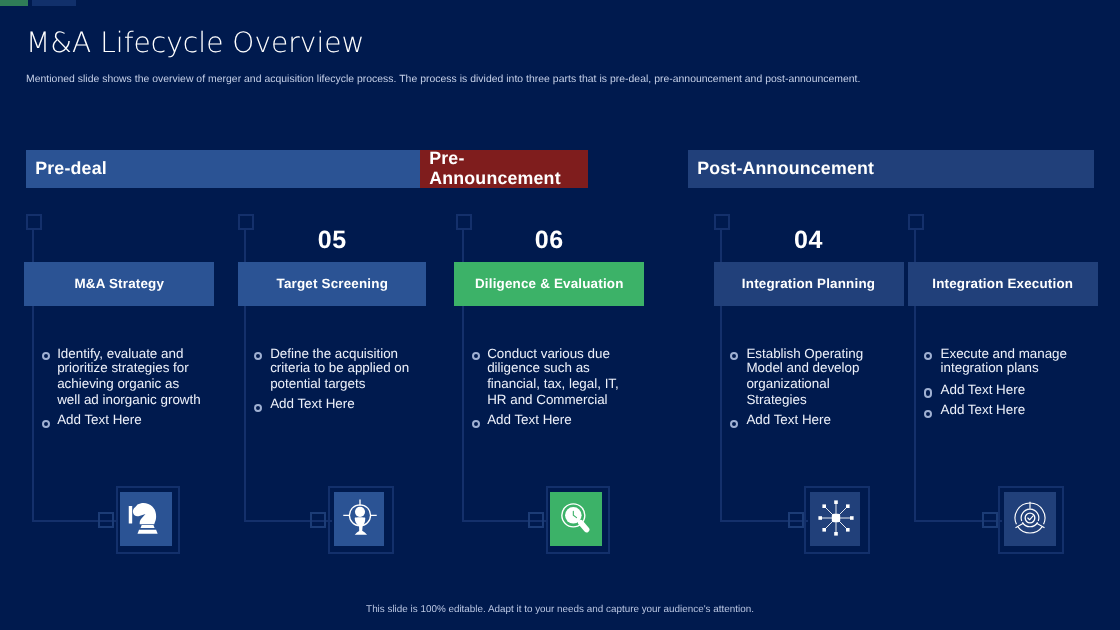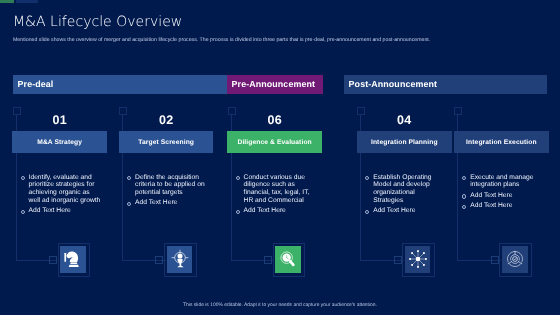--- a/index.html
+++ b/index.html
@@ -37,34 +37,33 @@
     <i style="left:16px;width:22px;background:#11306b;"></i>
   </div>
 
   <div class="title">M&amp;A Lifecycle Overview</div>
   <div class="subtitle">Mentioned slide shows the overview of merger and acquisition lifecycle process. The process is divided into three parts that is pre-deal, pre-announcement and post-announcement.</div>
 
   <div id="phases">
       <div class="phase" style="left: 13px; width: 233px; background: rgb(43, 83, 148);">
         <span>Pre-deal</span>
       </div>
-      <div class="phase" style="left: 227px; width: 96px; background: #701a75;">
+      <div class="phase" style="left: 210px; width: 84px; background: #7f1d1d;">
         <span>Pre-Announcement</span>
       </div>
       <div class="phase" style="left: 344px; width: 203px; background: rgb(33, 64, 122);">
         <span>Post-Announcement</span>
       </div>
     </div>
   <div id="cols">
       <div class="col" style="left: 12.4px;">
         <div class="sq"></div>
         <div class="vline"></div>
         <div class="hline"></div>
         <div class="sq2"></div>
-        <div class="num">01</div>
         <div class="cardbar" style="background:#2b5394">
           <span>M&amp;A Strategy</span>
         </div>
         <ul class="bul">
           <li>Identify, evaluate and prioritize strategies for achieving organic as well ad inorganic growth</li>
           <li>Add Text Here</li>
         </ul>
         <div class="iconframe"></div>
         <div class="iconbox" style="background:#2b5394">
           <svg viewBox="0 0 100 100" width="19" height="19">
@@ -75,21 +74,21 @@
               <path d="M29 78h45l4 11H25z"></path>
             </g>
           </svg>
         </div>
       </div>
       <div class="col" style="left: 118.9px;">
         <div class="sq"></div>
         <div class="vline"></div>
         <div class="hline"></div>
         <div class="sq2"></div>
-        <div class="num">02</div>
+        <div class="num">05</div>
         <div class="cardbar" style="background:#2b5394">
           <span>Target Screening</span>
         </div>
         <ul class="bul">
           <li>Define the acquisition criteria to be applied on potential targets</li>
           <li>Add Text Here</li>
         </ul>
         <div class="iconframe"></div>
         <div class="iconbox" style="background:#2b5394">
           <svg viewBox="0 0 100 100" width="22" height="22">

